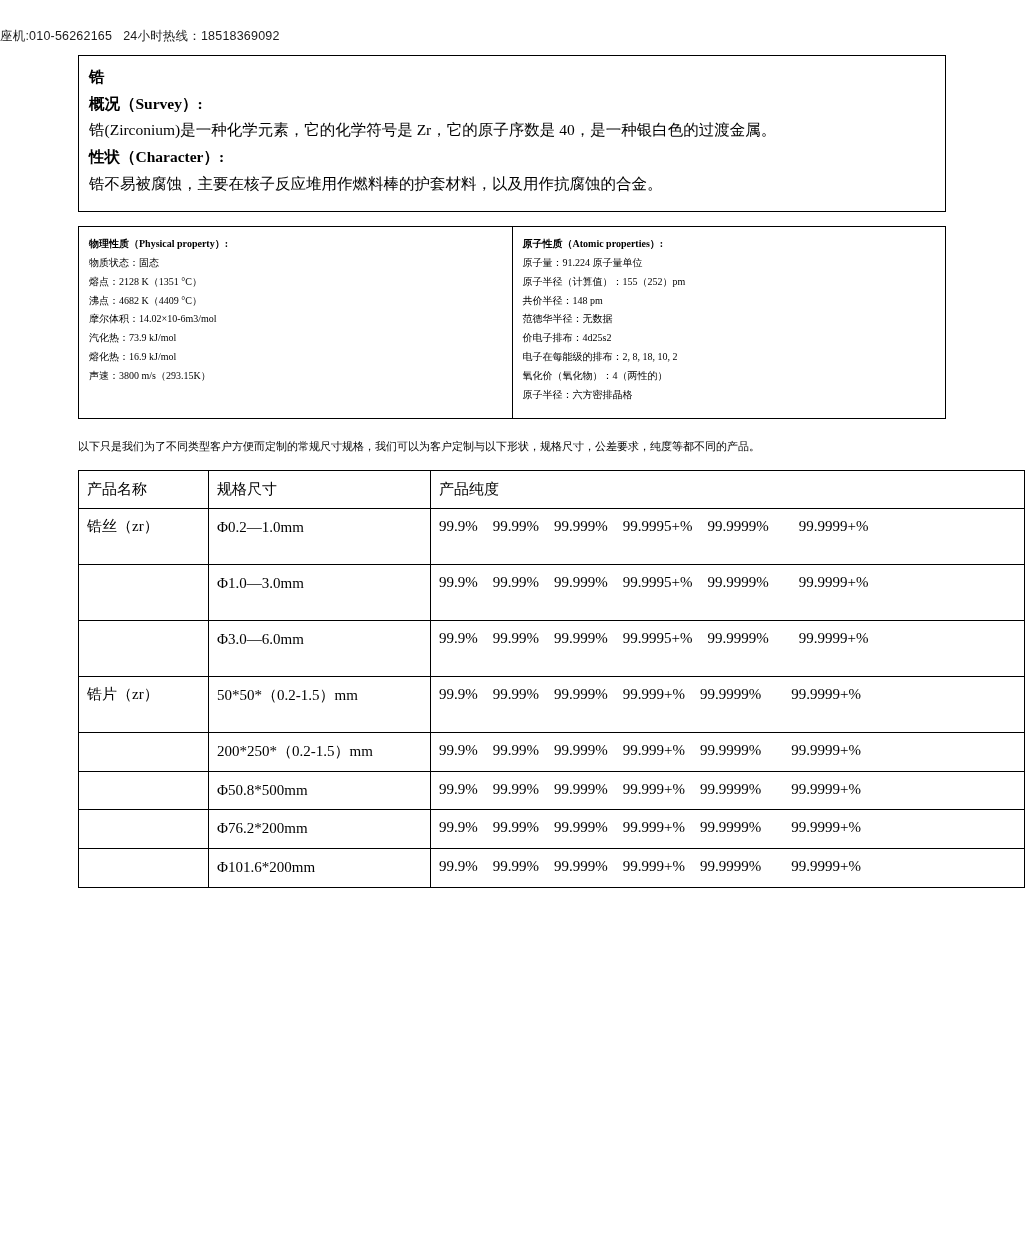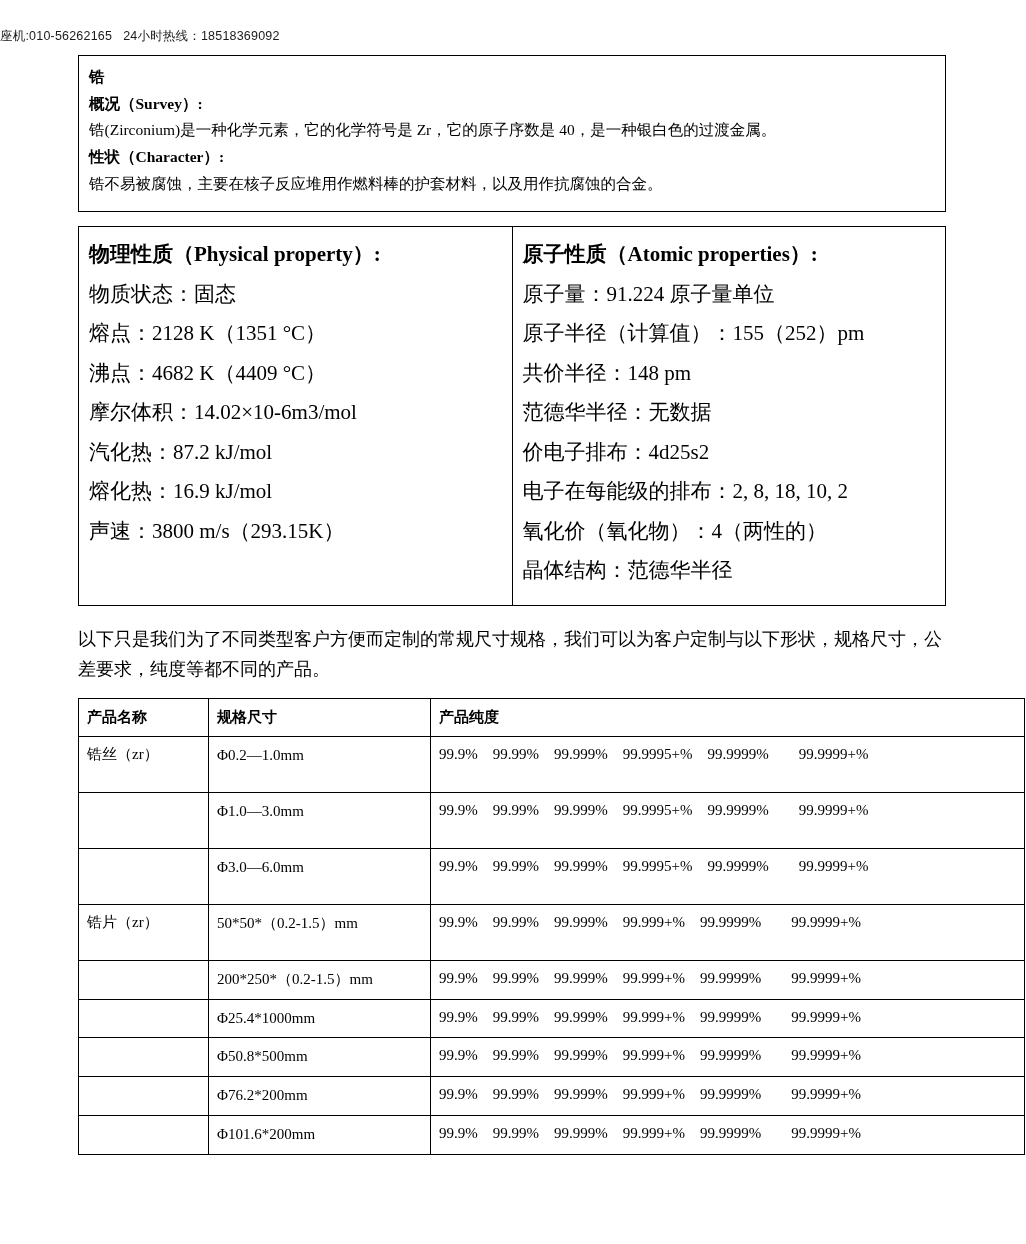--- a/index.html
+++ b/index.html
@@ -47,46 +47,46 @@
     white-space: pre-wrap;
   }
   .b { font-weight: bold; }
 
   
   .intro td { padding: 10px 12px 14px 12px; }
 
   
   .props { margin-top: 14px; }
   .props td { padding: 12px 12px 18px 12px; }
-  .props .line { font-size: 21px; line-height: 1.88; }
+  .props .line { font-size: 10px; line-height: 1.88; }
 
   .note {
     margin: 18px 0 14px 0;
-    font-size: 18px;
+    font-size: 11px;
     line-height: 1.68;
     width: 868px;
   }
 
   
   table.products {
     border-collapse: collapse;
     width: 868px;
     table-layout: fixed;
     margin-bottom: 0;
   }
   table.products td, table.products th {
     border: 1px solid #000000;
     font-size: 15px;
     vertical-align: top;
     padding: 8px 16px 8px 8px;
     text-align: left;
     font-weight: normal;
   }
   table.products th {
-    font-weight: bold;
+    font-weight: normal;
     padding: 9px 17px 9px 8px;
   }
   .col-name { width: 104px; }
   .col-size { width: 196px; }
   .col-pur  { width: 568px; }
   .purity-cell { white-space: pre; font-size: 14.5px; }
   .tall { height: 56px; }
   .namecell { vertical-align: top; }
   .sizecell { line-height: 1.45; }
 </style>
@@ -117,34 +117,34 @@
 
     <table class="blk props">
       <tbody>
           <tr>
         <td style="width:50%">
           <div class="line b">物理性质（Physical property）:</div>
           <div class="line">物质状态：固态</div>
           <div class="line">熔点：2128 K（1351 °C）</div>
           <div class="line">沸点：4682 K（4409 °C）</div>
           <div class="line">摩尔体积：14.02×10-6m3/mol</div>
-          <div class="line">汽化热：87.2 kJ/mol</div>
+          <div class="line">汽化热：73.9 kJ/mol</div>
           <div class="line">熔化热：16.9 kJ/mol</div>
           <div class="line">声速：3800 m/s（293.15K）</div>
         </td>
         <td style="width:50%">
           <div class="line b">原子性质（Atomic properties）:</div>
           <div class="line">原子量：91.224 原子量单位</div>
           <div class="line">原子半径（计算值）：155（252）pm</div>
           <div class="line">共价半径：148 pm</div>
           <div class="line">范德华半径：无数据</div>
           <div class="line">价电子排布：4d25s2</div>
           <div class="line">电子在每能级的排布：2, 8, 18, 10, 2</div>
           <div class="line">氧化价（氧化物）：4（两性的）</div>
-          <div class="line">晶体结构：范德华半径</div>
+          <div class="line">原子半径：六方密排晶格</div>
         </td>
       </tr>
     </tbody>
       </table>
 
     <div class="note">以下只是我们为了不同类型客户方便而定制的常规尺寸规格，我们可以为客户定制与以下形状，规格尺寸，公差要求，纯度等都不同的产品。</div>
 
     <table class="products">
       <thead>
         <tr>
@@ -174,25 +174,20 @@
             <td class="col-size sizecell">50*50*（0.2-1.5）mm</td>
             <td class="col-pur purity-cell">99.9%　99.99%　99.999%　99.999+%　99.9999%　　99.9999+%</td>
           </tr>
           <tr>
             <td class="col-name namecell"></td>
             <td class="col-size sizecell">200*250*（0.2-1.5）mm</td>
             <td class="col-pur purity-cell">99.9%　99.99%　99.999%　99.999+%　99.9999%　　99.9999+%</td>
           </tr>
           <tr>
             <td class="col-name namecell"></td>
-            <td class="col-size sizecell">Φ25.4*1000mm</td>
-            <td class="col-pur purity-cell">99.9%　99.99%　99.999%　99.999+%　99.9999%　　99.9999+%</td>
-          </tr>
-          <tr>
-            <td class="col-name namecell"></td>
             <td class="col-size sizecell">Φ50.8*500mm</td>
             <td class="col-pur purity-cell">99.9%　99.99%　99.999%　99.999+%　99.9999%　　99.9999+%</td>
           </tr>
           <tr>
             <td class="col-name namecell"></td>
             <td class="col-size sizecell">Φ76.2*200mm</td>
             <td class="col-pur purity-cell">99.9%　99.99%　99.999%　99.999+%　99.9999%　　99.9999+%</td>
           </tr>
           <tr>
             <td class="col-name namecell"></td>

